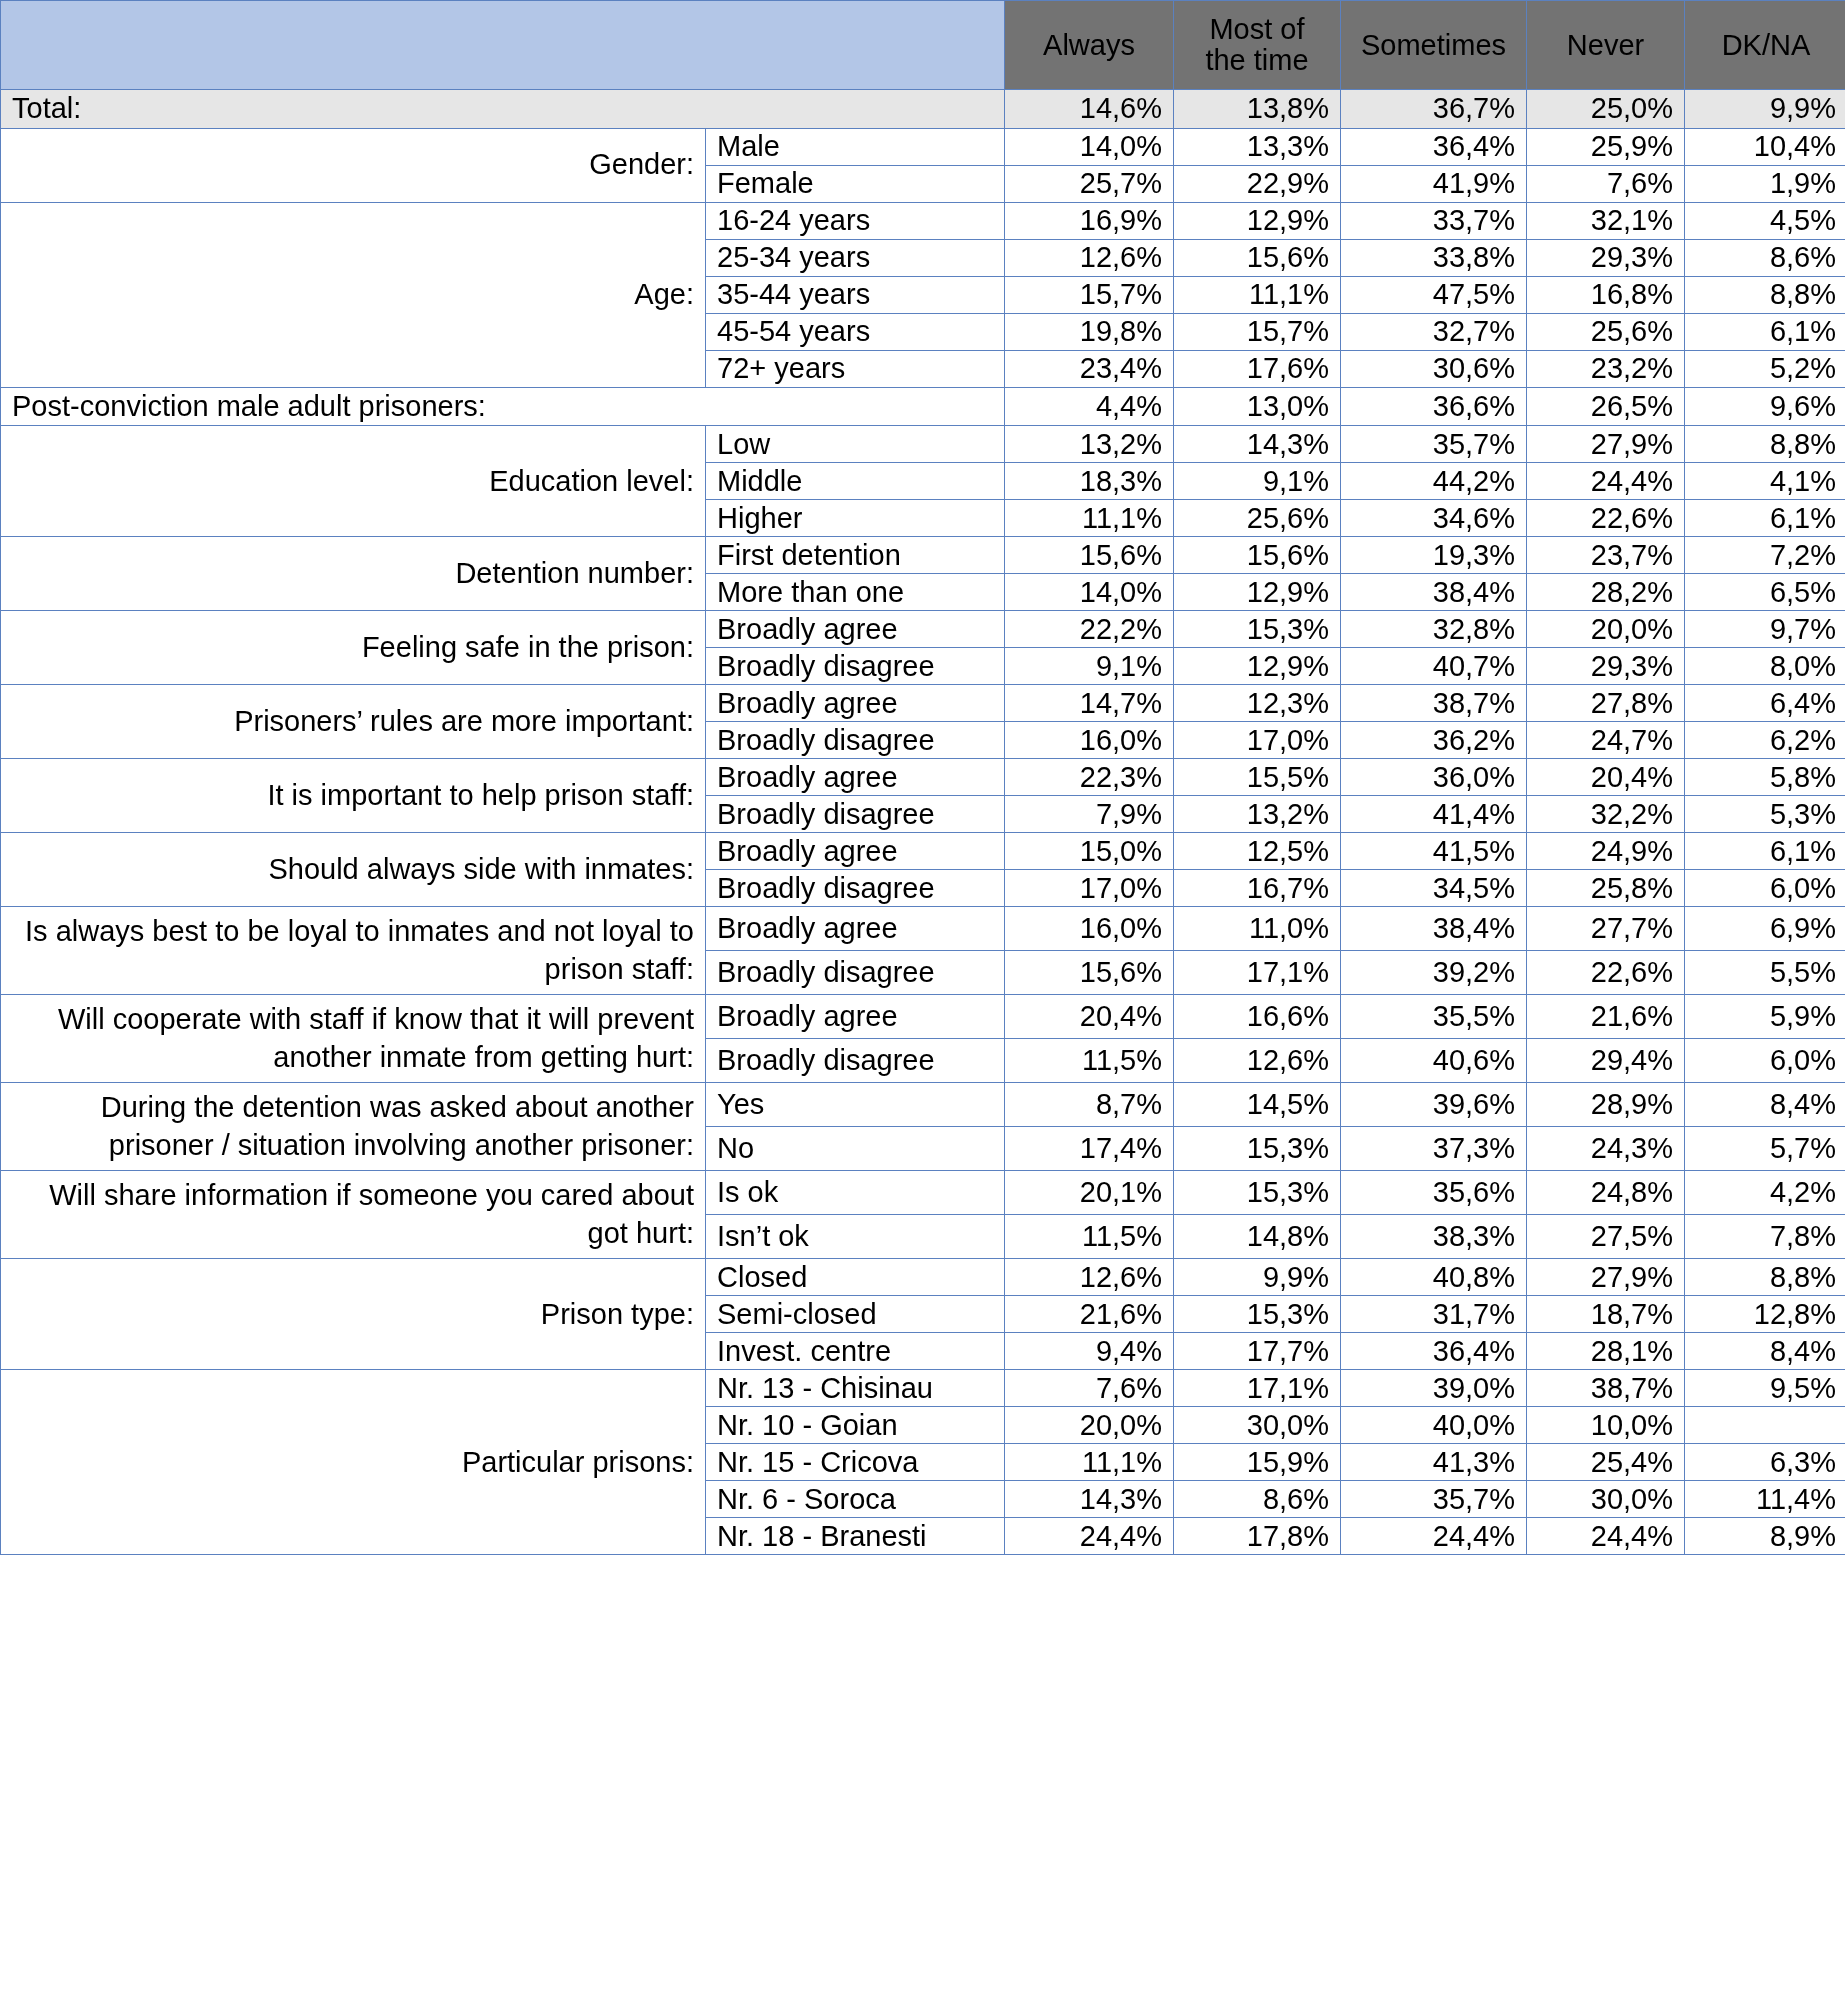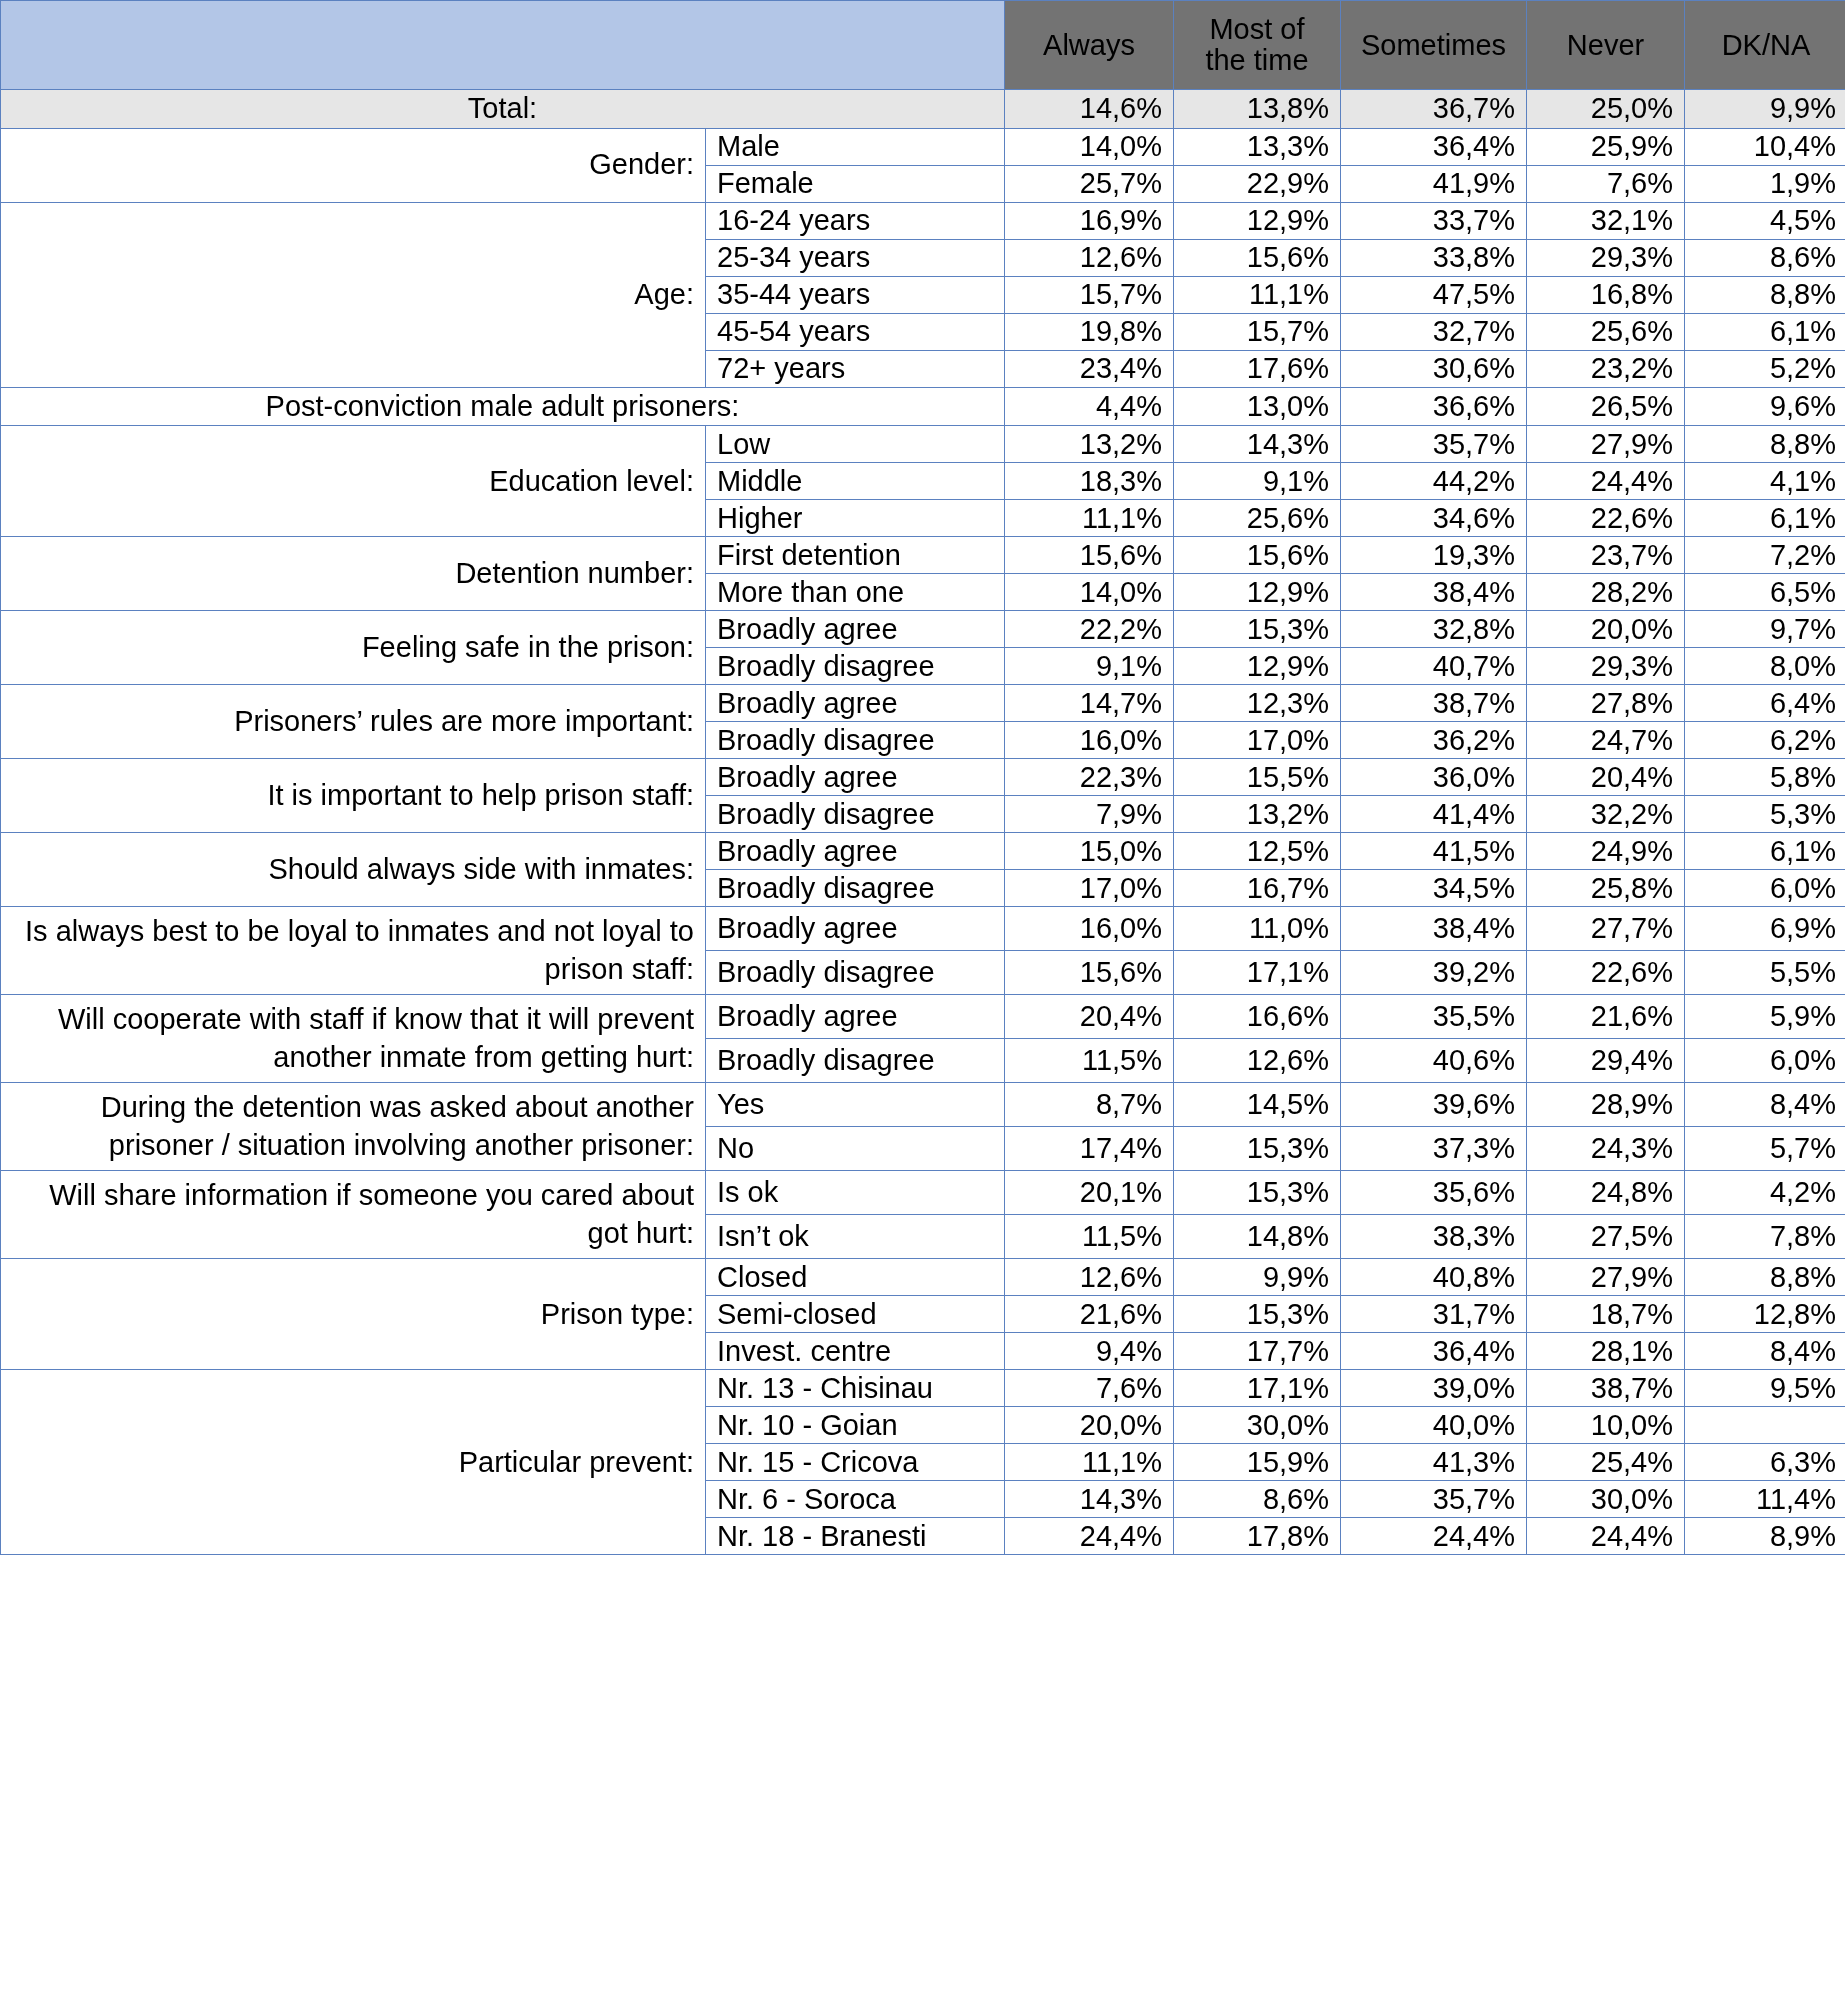--- a/index.html
+++ b/index.html
@@ -62,21 +62,21 @@
     padding-left: 13px;
     white-space: nowrap;
   }
   td.num {
     text-align: right;
     font-size: 29px;
     padding-right: 13px;
     white-space: nowrap;
   }
   tr.total td { background: #e6e6e6; }
-  td.spanwide { text-align: center; padding-left: 5.6px; margin-top: 44px; }
+  td.spanwide { text-align: left; padding-left: 5.6px; margin-top: 44px; }
   .cat-inner { display: block; }
 </style>
 </head>
 <body>
 
 <table id="survey-table">
   <colgroup>
     <col class="c-cat">
       <col class="c-sub">
       <col class="c-val">
@@ -401,21 +401,21 @@
       <tr class="grp-bot" style="height: 37px;">
         <td class="sub">Invest. centre</td>
         <td class="num">9,4%</td>
         <td class="num">17,7%</td>
         <td class="num">36,4%</td>
         <td class="num">28,1%</td>
         <td class="num">8,4%</td>
       </tr>
       <tr class="grp-top" style="height: 37px;">
         <td class="cat" rowspan="5">
-          <span class="cat-inner">Particular prevent:</span>
+          <span class="cat-inner">Particular prisons:</span>
         </td>
         <td class="sub">Nr. 13 - Chisinau</td>
         <td class="num">7,6%</td>
         <td class="num">17,1%</td>
         <td class="num">39,0%</td>
         <td class="num">38,7%</td>
         <td class="num">9,5%</td>
       </tr>
       <tr class="" style="height: 37px;">
         <td class="sub">Nr. 10 - Goian</td>

